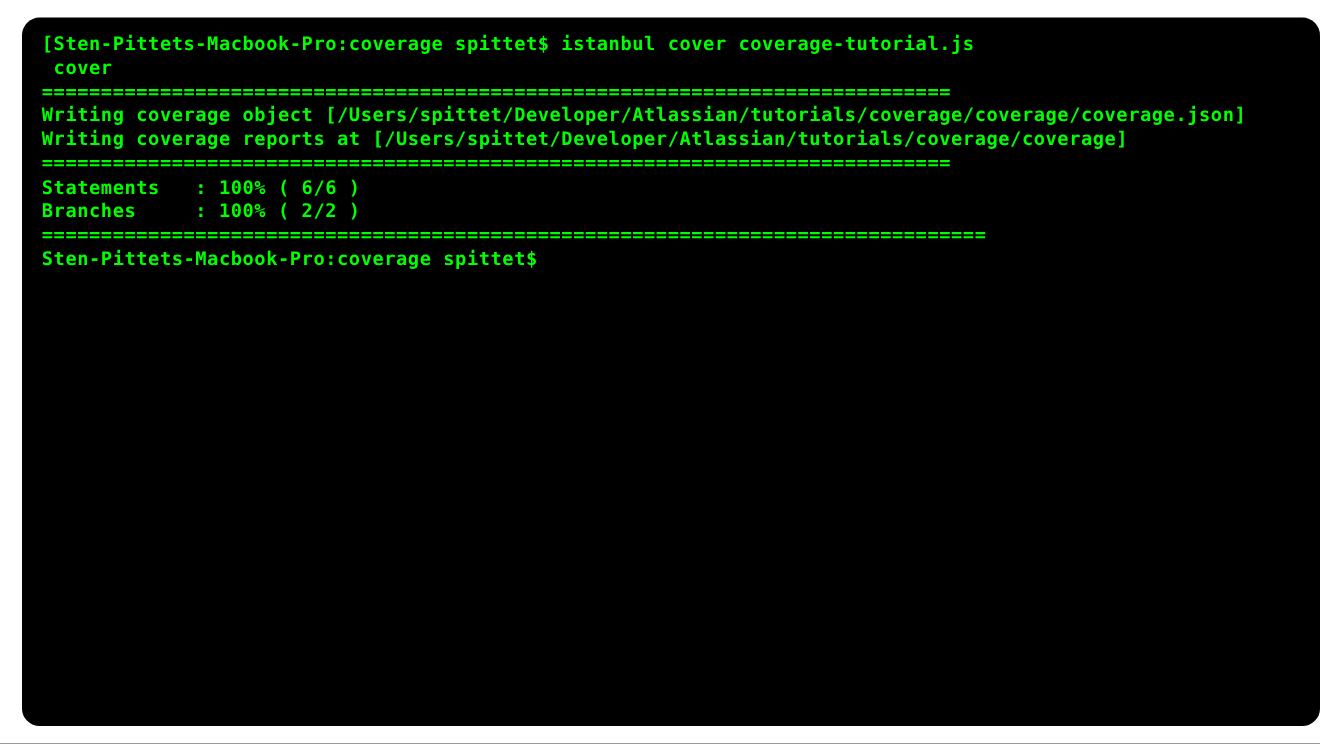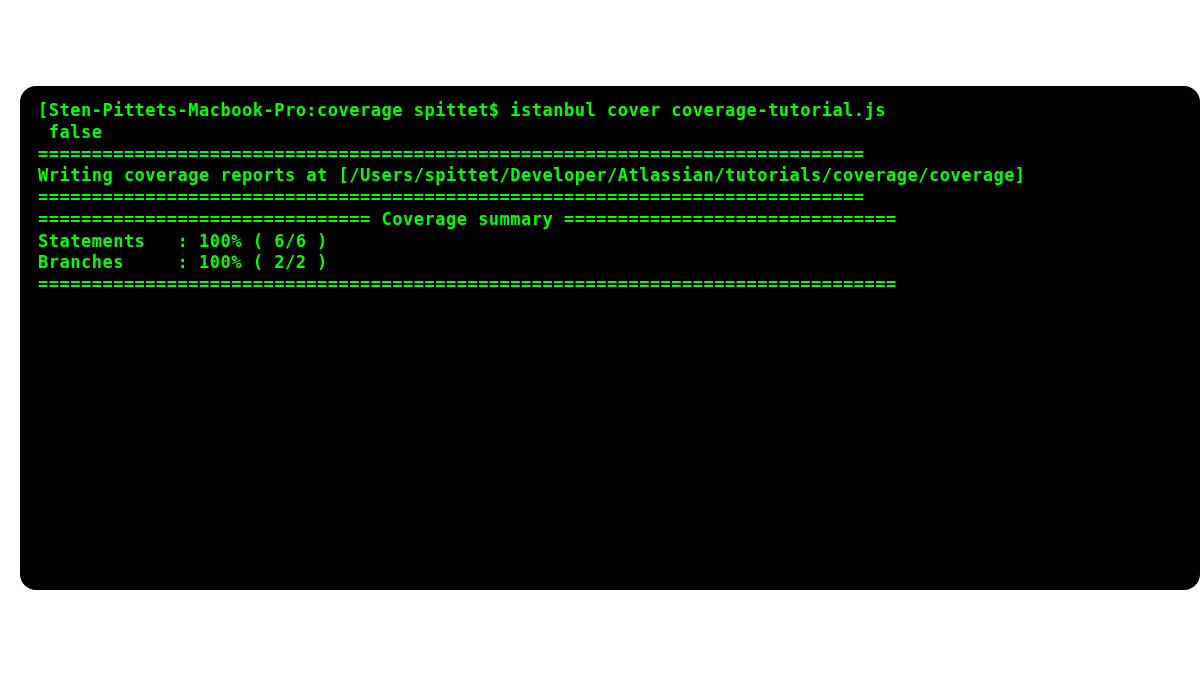--- a/index.html
+++ b/index.html
@@ -10,21 +10,21 @@
     body {
       background: #ffffff;
       width: 1200px;
       height: 676px;
       display: flex;
       align-items: center;
       justify-content: center;
     }
     .terminal-window {
       width: 1192px;
-      height: 504px;
+      height: 644px;
       background: #000000;
       border-radius: 16px;
       padding: 14px 18px;
       font-family: "Menlo", "Monaco", "Consolas", monospace;
       font-size: 17px;
       line-height: 1.28;
       color: #00ff00;
       overflow: hidden;
       letter-spacing: 0.5px;
       font-weight: bold;
@@ -32,22 +32,23 @@
     }
     .line {
       white-space: pre;
     }
   </style>
 </head>
 <body>
 
 <div class="terminal-window">
   <div class="line">[Sten-Pittets-Macbook-Pro:coverage spittet$ istanbul cover coverage-tutorial.js</div>
-  <div class="line"> false</div>
+  <div class="line"> cover</div>
   <div class="line">=============================================================================</div>
+  <div class="line">Writing coverage object [/Users/spittet/Developer/Atlassian/tutorials/coverage/coverage/coverage.json]</div>
   <div class="line">Writing coverage reports at [/Users/spittet/Developer/Atlassian/tutorials/coverage/coverage]</div>
   <div class="line">=============================================================================</div>
   <div class="line"></div>
-  <div class="line">=============================== Coverage summary ===============================</div>
   <div class="line">Statements   : 100% ( 6/6 )</div>
   <div class="line">Branches     : 100% ( 2/2 )</div>
   <div class="line">================================================================================</div>
+  <div class="line">Sten-Pittets-Macbook-Pro:coverage spittet$ </div>
 </div>
 
 </body></html>

